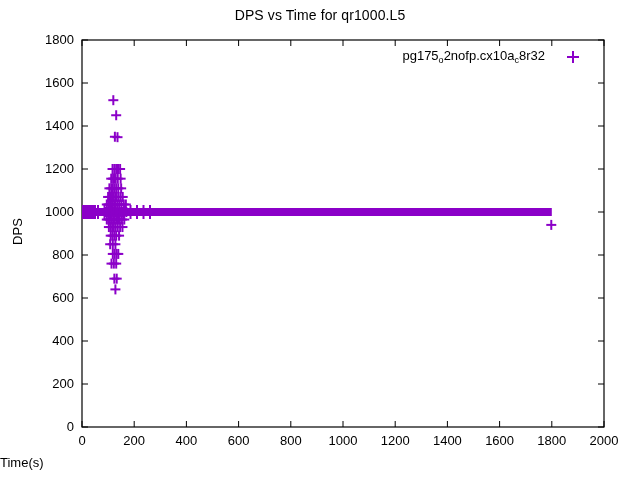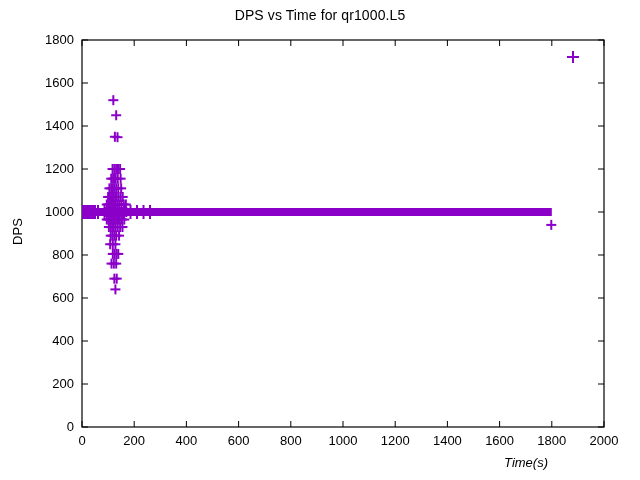--- a/index.html
+++ b/index.html
@@ -44,24 +44,23 @@
     font-size: 9px;
     vertical-align: baseline;
     position: relative;
     bottom: -3px;
   }
   .x-axis-title {
     position: absolute;
     left: 0;
     top: 455px;
     width: 548px;
-    text-align: right;
-    font-size: 13px;
-    color: #000;
-    font-style: italic;
+    text-align: left;
+    font-size: 13px;
+    color: #000;
   }
   .y-axis-title {
     position: absolute;
     left: -13px;
     top: 224px;
     width: 60px;
     text-align: center;
     font-size: 13px;
     color: #000;
     transform: rotate(-90deg);
@@ -91,20 +90,23 @@
     height: 480px;
   }
 </style>
 </head>
 <body>
 
 <div id="plot-root">
 
   <div class="chart-title">DPS vs Time for qr1000.L5</div>
 
+  <div class="legend-label">
+    <span>pg175</span><sub>o</sub><span>2nofp.cx10a</span><sub>c</sub><span>8r32</span>
+  </div>
 
   <div class="x-axis-title">Time(s)</div>
   <div class="y-axis-title">DPS</div>
 
   <div id="ytick-labels">
       <div class="ytick-label" style="top: 420px; left: 4px;">0</div>
       <div class="ytick-label" style="top: 377px; left: 4px;">200</div>
       <div class="ytick-label" style="top: 334px; left: 4px;">400</div>
       <div class="ytick-label" style="top: 291px; left: 4px;">600</div>
       <div class="ytick-label" style="top: 248px; left: 4px;">800</div>

